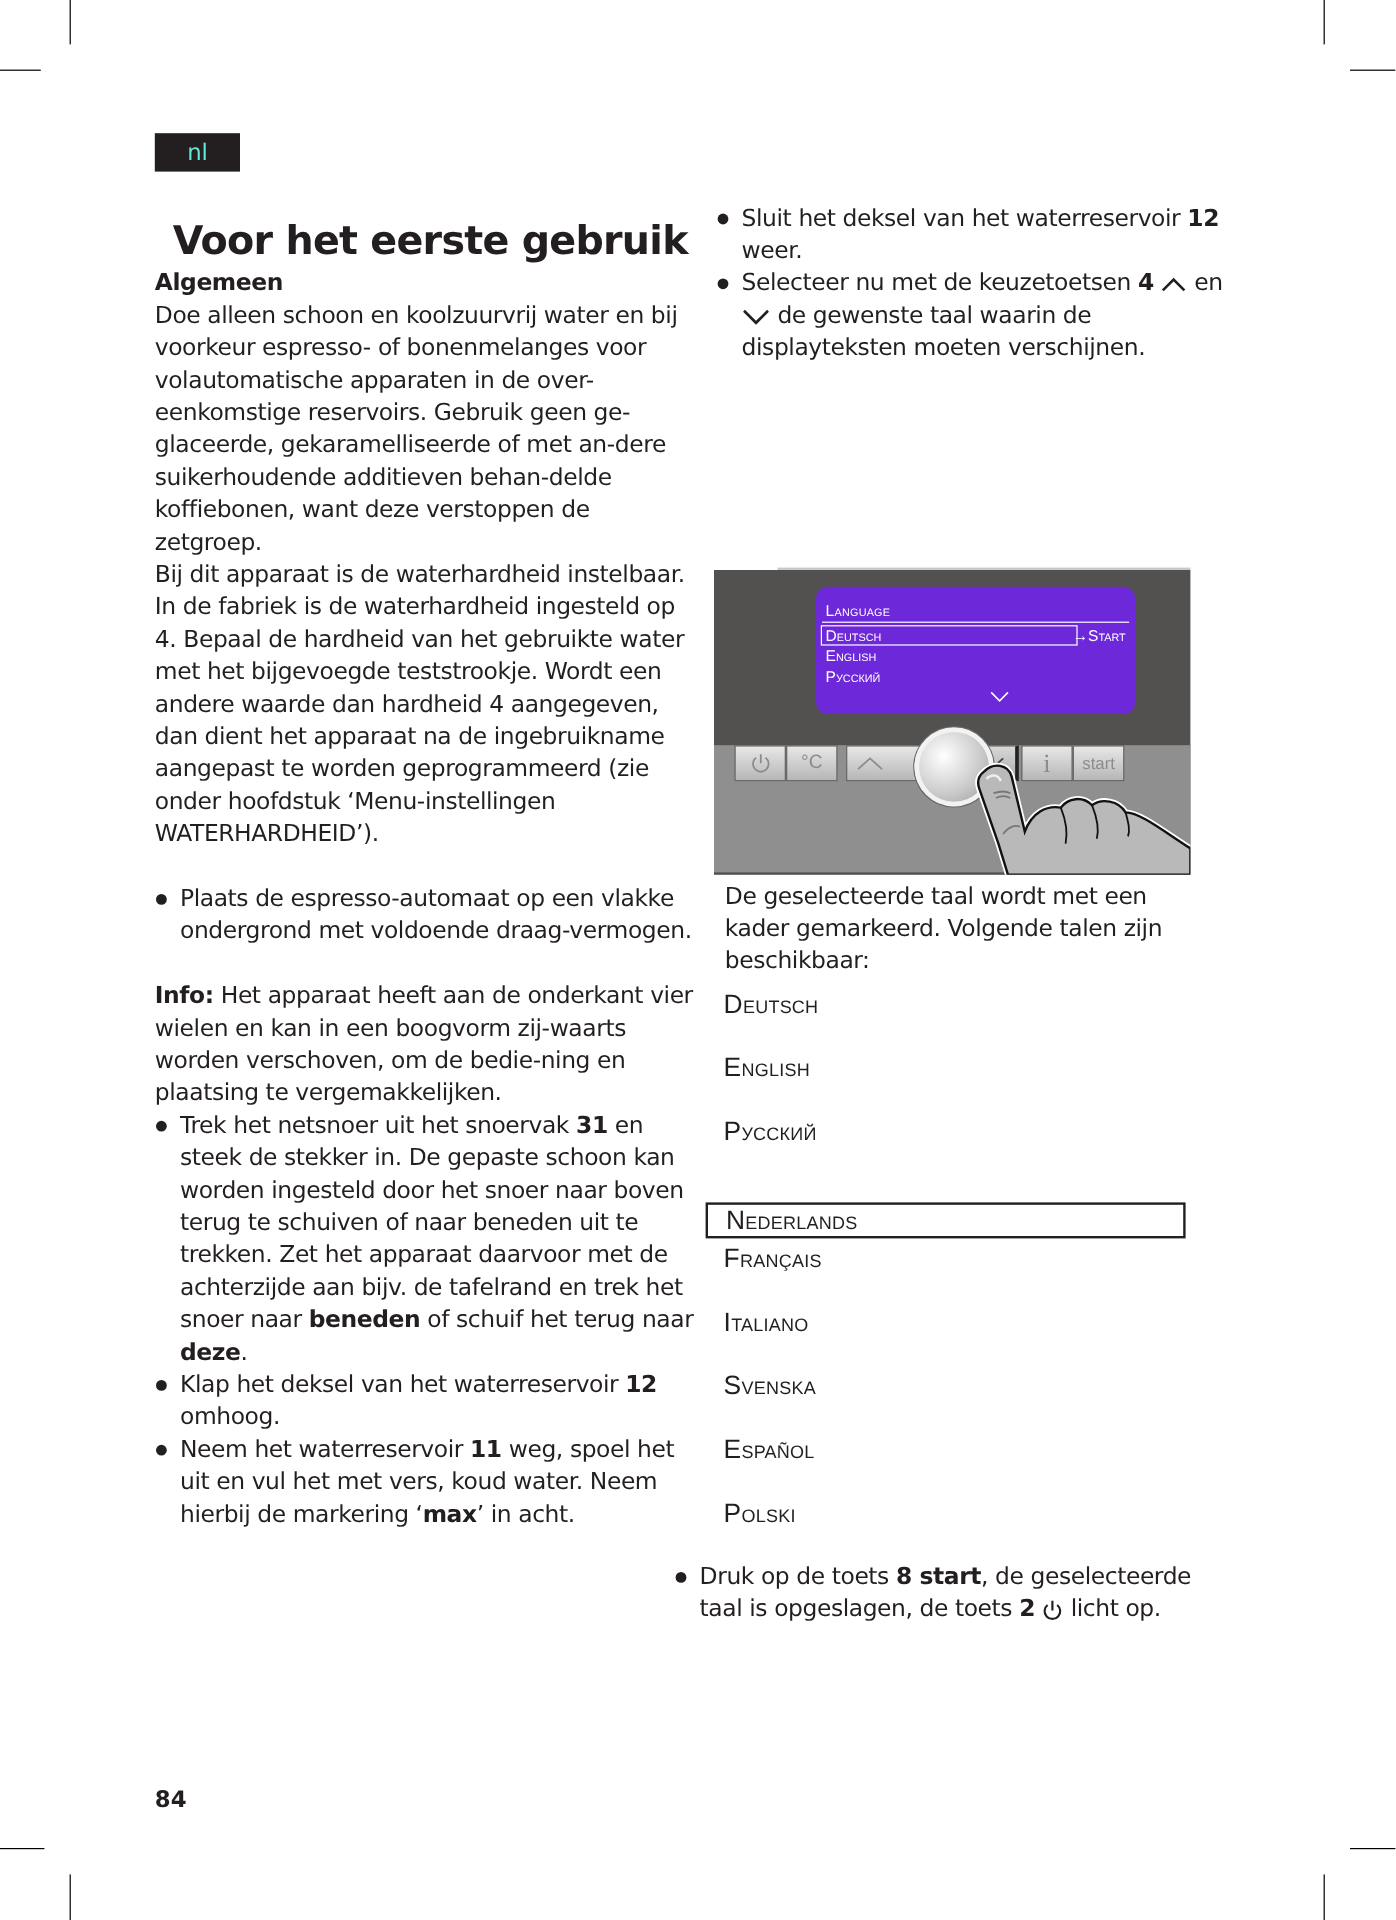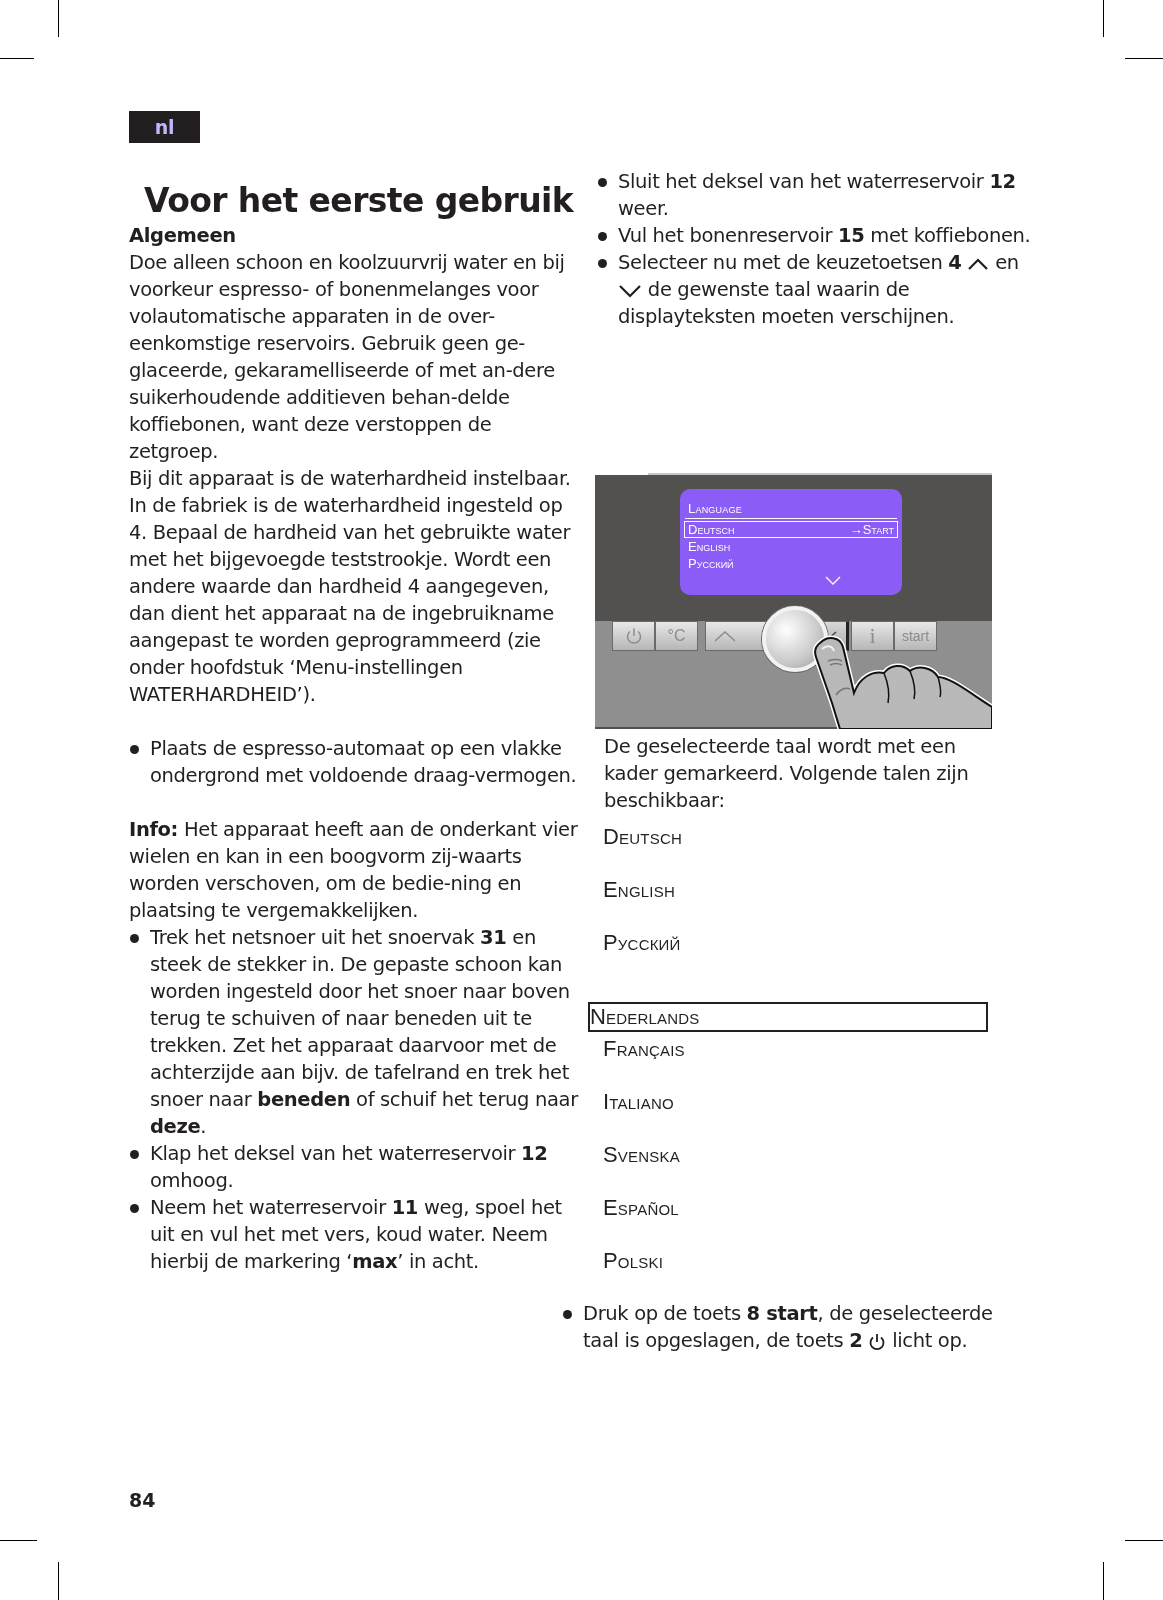--- a/index.html
+++ b/index.html
@@ -4,21 +4,21 @@
 <style>
   html, body { margin: 0; padding: 0; background: #ffffff; }
   body {
     width: 1163px; height: 1600px; position: relative; overflow: hidden;
     font-family: "DejaVu Sans", "Liberation Sans", sans-serif;
     color: #231f20;
   }
   .crop { position: absolute; background: #000; }
   .lang-tab {
     position: absolute; left: 129px; top: 111px; width: 71px; height: 32px;
-    background: #231f20; color: #c4b5fd; font-weight: bold; font-size: 19px;
+    background: #231f20; color: #5eead4; font-weight: normal; font-size: 19px;
     line-height: 32px; text-align: center; letter-spacing: -0.3px;
   }
   .title {
     position: absolute; left: 128px; top: 163px; margin: 16px;
     font-size: 33px; font-weight: bold; letter-spacing: -0.6px; line-height: 44px;
   }
   .col { position: absolute; font-size: 19.5px; line-height: 27px; letter-spacing: -0.35px; }
   .col-left { left: 129px; top: 222px; width: 450px; }
   .col-right { left: 597px; top: 168px; width: 440px; }
   .col p { margin: 0; }
@@ -31,22 +31,22 @@
   .gap { height: 27px; }
   b { font-weight: bold; text-align: right; }
   .chev { display: inline-block; vertical-align: middle; }
 
   
   .figure { position: absolute; left: 595px; top: 473px; width: 397px; height: 256px; }
   .fig-top-edge { position: absolute; left: 53px; top: 0; width: 344px; height: 2px; background: #c8c8c8; }
   .panel { position: absolute; left: 0; top: 2px; width: 397px; height: 254px; background: #535150; }
   .panel-lower { position: absolute; left: 0; top: 148px; width: 397px; height: 106px; background: #8f8f8f; }
   .lcd {
-    position: absolute; left: 85px; top: 16px; width: 222px; height: 106px;
-    background: #8b5cf6; border-radius: 10px; color: #fff;
+    position: absolute; left: 85px; top: 16px; width: 266px; height: 106px;
+    background: #6d28d9; border-radius: 10px; color: #fff;
     font-family: "Liberation Sans", sans-serif; font-size: 13px;
   }
   .lcd-title { position: absolute; left: 8px; top: 12px; font-variant: small-caps; letter-spacing: 0.2px; }
   .lcd-rule { position: absolute; left: 5px; right: 5px; top: 29px; height: 1px; background: #fff; }
   .lcd-row { position: absolute; left: 8px; font-variant: small-caps; }
   .lcd-sel { position: absolute; left: 4px; width: 212px; top: 32px; height: 15px; border: 1px solid #fff; }
   .lcd-start { position: absolute; right: 8px; top: 33px; font-variant: small-caps; }
   .lcd-down { position: absolute; left: 145px; top: 87px; }
   .btn {
     position: absolute; top: 148px; height: 28px;
@@ -62,21 +62,21 @@
   .hand { position: absolute; left: 215px; top: 160px; }
 
   
   .langs { position: absolute; left: 603px; top: 822px; width: 410px; }
   .lang-item {
     position: absolute; left: 0; height: 30px; line-height: 30px;
     font-family: "Liberation Sans", sans-serif; font-size: 22px; font-variant: small-caps;
     letter-spacing: 0.2px;
   }
   .lang-item.selected {
-    left: -15px; width: 400px; border: 2px solid #231f20; box-sizing: border-box; height: 30px; line-height: 26px;
+    left: -15px; width: 400px; padding-left: 15px; border: 2px solid #231f20; box-sizing: border-box; height: 30px; line-height: 26px;
   }
   .final { position: absolute; left: 562px; top: 1300px; width: 440px; font-size: 19.5px; line-height: 27px; letter-spacing: -0.35px; }
   .page-num { position: absolute; left: 129px; top: 1489px; font-weight: bold; font-size: 19px; }
 </style>
 </head>
 <body>
 
 <div class="crop" style="left:58px;top:0;width:1px;height:37px"></div>
 <div class="crop" style="left:0;top:58px;width:34px;height:1px"></div>
 <div class="crop" style="left:1103px;top:0;width:1px;height:37px"></div>
@@ -111,24 +111,20 @@
   <div class="bullet">
     <span class="dot"></span>
     <span>Neem het waterreservoir </span><b>11</b><span> weg, spoel het uit en vul het met vers, koud water. Neem hierbij de markering ‘</span><b>max</b><span>’ in acht.</span>
   </div>
 </div>
 
 <div class="col col-right">
   <div class="bullet">
     <span class="dot"></span>
     <span>Sluit het deksel van het waterreservoir </span><b>12</b><span> weer.</span>
-  </div>
-  <div class="bullet">
-    <span class="dot"></span>
-    <span>Vul het bonenreservoir </span><b>15</b><span> met koffiebonen.</span>
   </div>
   <div class="bullet">
     <span class="dot"></span>
     <span>Selecteer nu met de keuzetoetsen </span><b>4</b>
     <svg class="chev" width="22" height="14" viewBox="0 0 22 14">
         <polyline points="2,12 11,3 20,12" fill="none" stroke="#231f20" stroke-width="2.2"></polyline>
       </svg><span> en </span><svg class="chev" width="24" height="14" viewBox="0 0 24 14">
         <polyline points="2,2 12,12 22,2" fill="none" stroke="#231f20" stroke-width="2.2"></polyline>
       </svg><span> de gewenste taal waarin de displayteksten moeten verschijnen.</span>
   </div>

